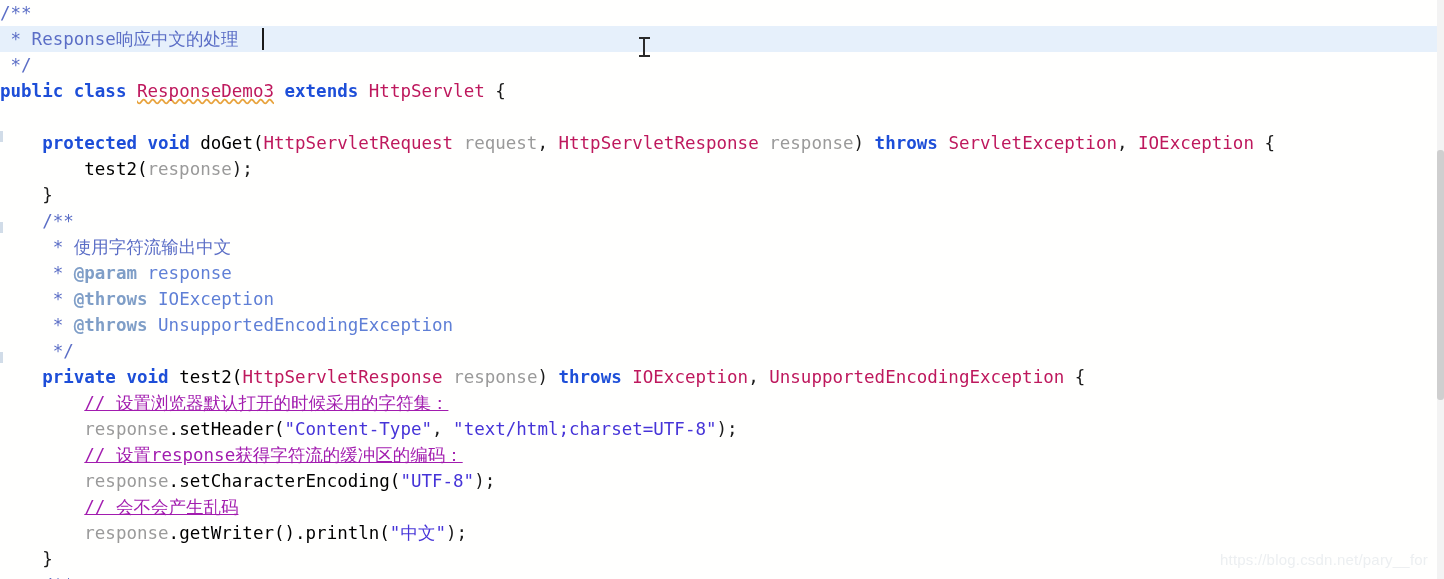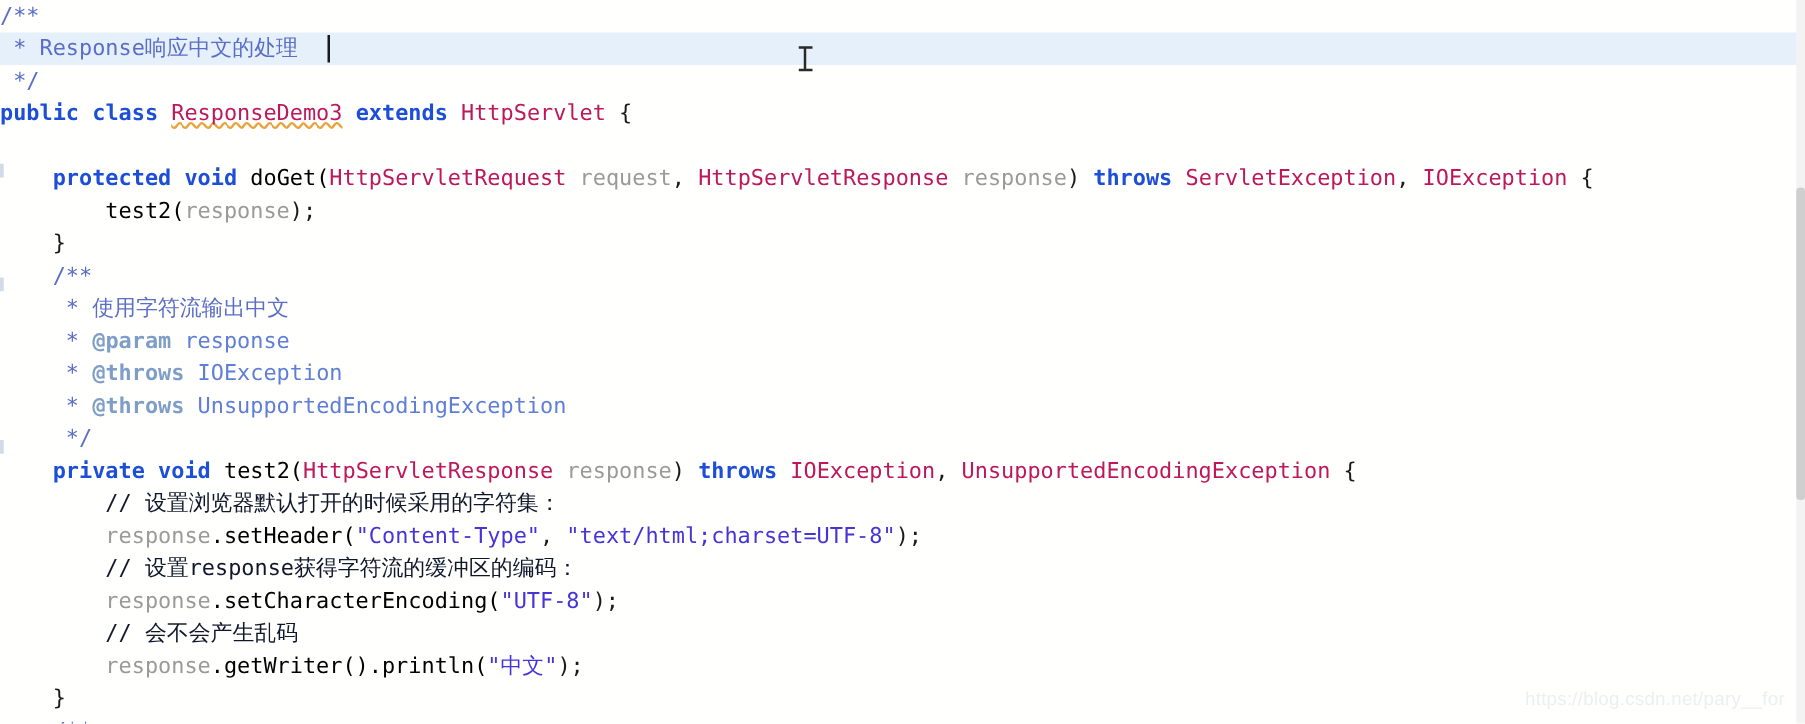--- a/index.html
+++ b/index.html
@@ -49,21 +49,21 @@
     line-height: 26px;
     white-space: pre;
     position: relative;
   }
   
   .kw      { color: #1d4ed8; font-weight: bold; }           
   .type    { color: #be185d; }                              
   .ident   { color: #000000; }
   .param   { color: #9a9a9a; margin-top: 36px; }                              
   .str     { color: #4634d8; }                              
-  .cmt     { color: #0f172a; }                              
+  .cmt     { color: #a21caf; text-decoration: underline; }                              
   .doc     { color: #5b6ec6; }                              
   .doctag  { color: #7f9ec7; font-weight: bold; }           
   .doctype { color: #5f7fd6; }                              
   .punct   { color: #1a1a1a; }
   .warn-underline {
     text-decoration: underline wavy #e8a33d;
     text-decoration-skip-ink: none;
   }
   
   #caret {

